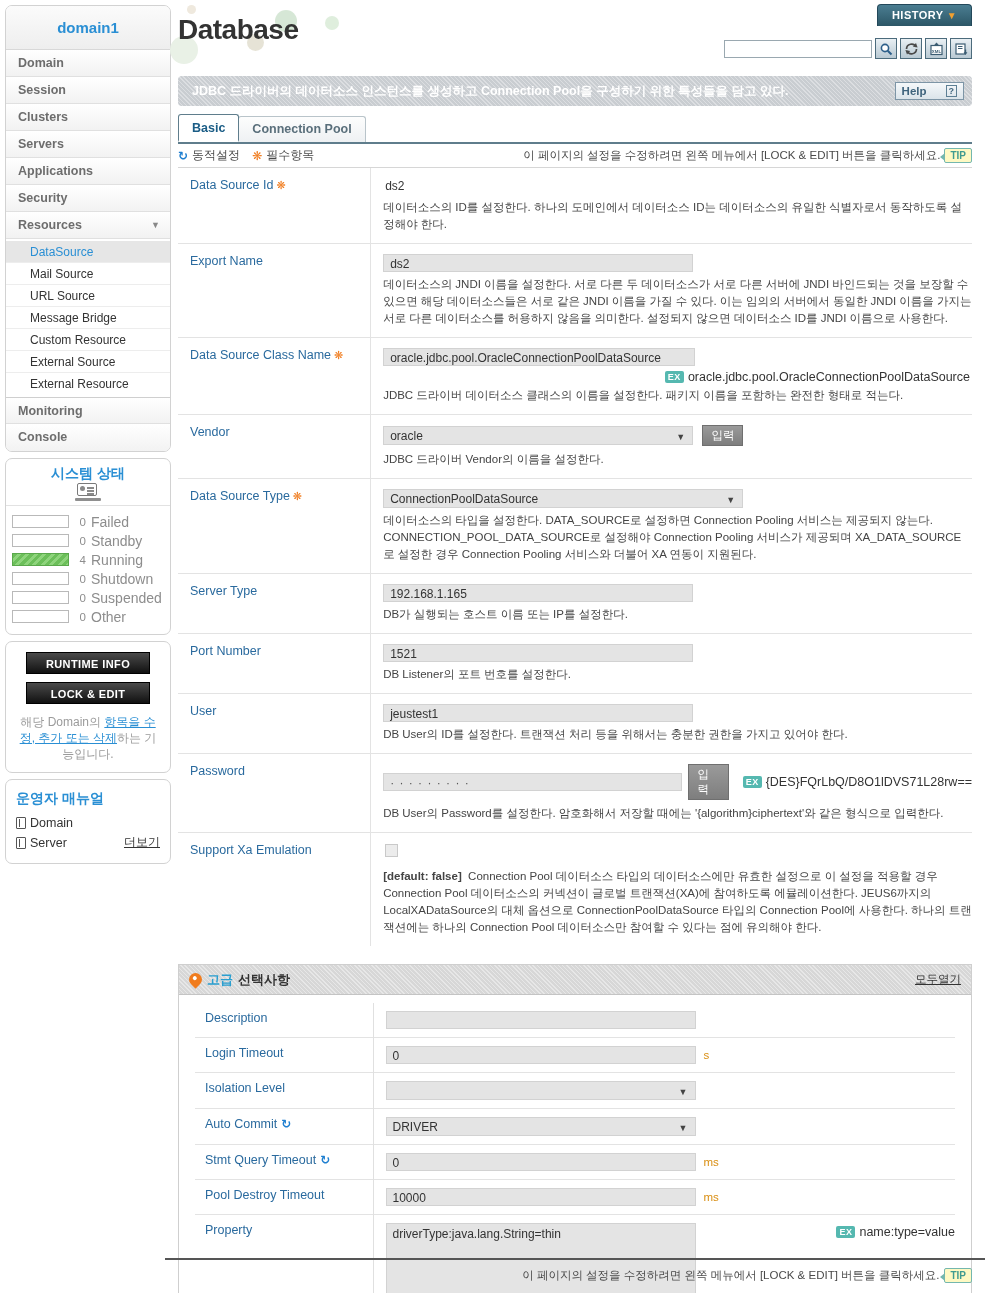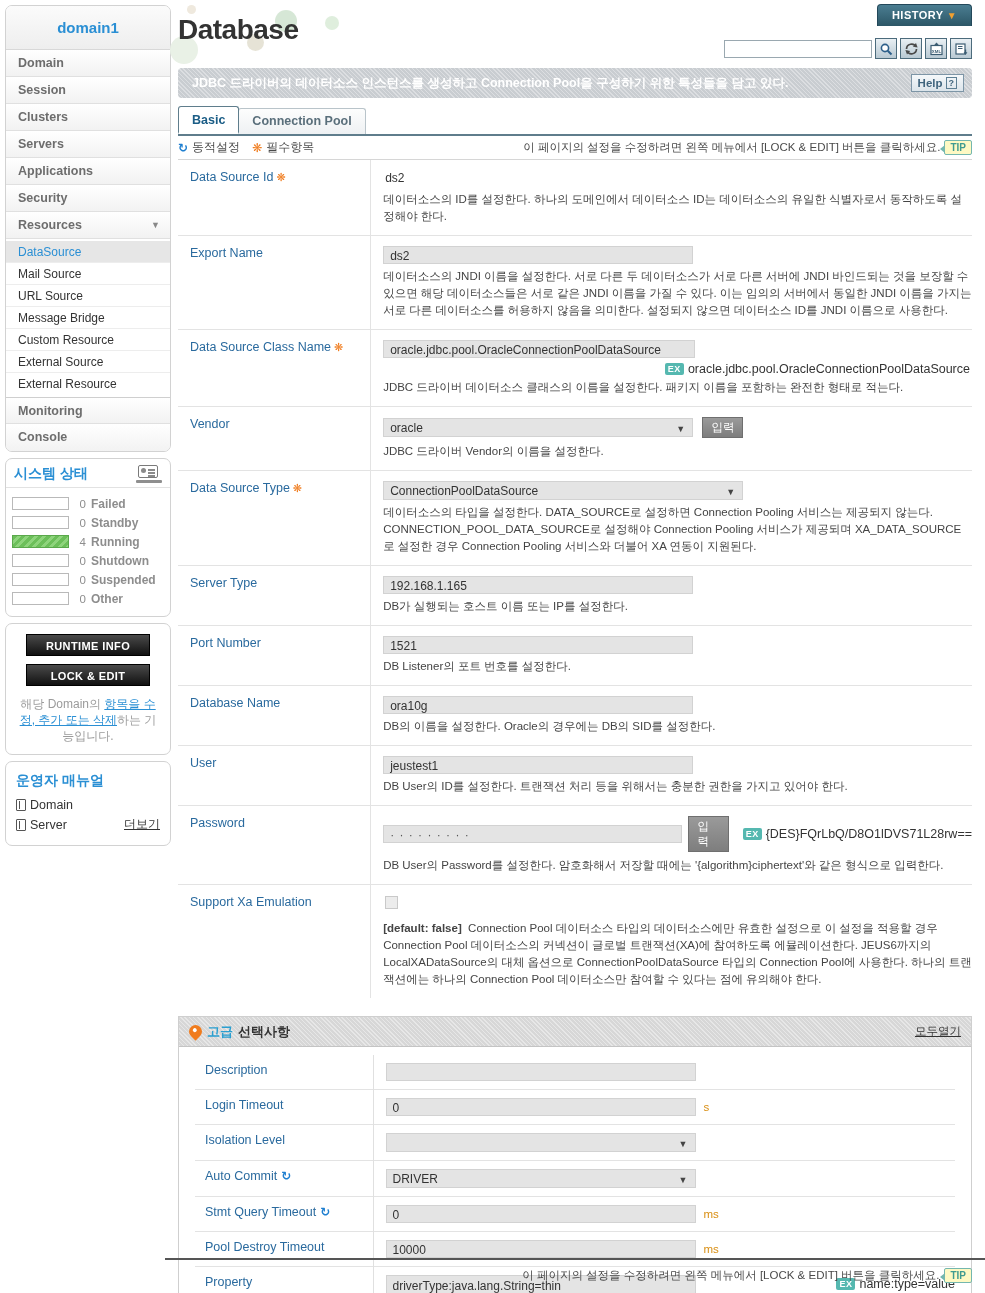--- a/index.html
+++ b/index.html
@@ -40,30 +40,31 @@
     position: relative;
     cursor: pointer;
   }
   .nav-item.last { border-bottom: none; }
   .nav-item .chev {
     position: absolute; right: 10px; top: 0; font-size: 9px; color:#888;
   }
   .subnav { background: #fff; padding: 2px 0 2px 0; }
   .sub-item {
     height: 22px; line-height: 22px;
-    padding-left: 12px; font-size: 12px; color: #333;
+    padding-left: 24px; font-size: 12px; color: #333;
     border-bottom: 1px solid #ededed; cursor: pointer;
   }
   .sub-item.active { background: #e6e6e6; color: #2a8fd4; }
   .sub-item.last { border-bottom: none; }
 
   .sysstat-head {
     padding: 6px 8px 4px 8px;
     display: flex; align-items: center; justify-content: space-between;
     border-bottom: 1px solid #e2e2e2;
+    flex-direction: column;
   }
   .sysstat-title { color:#2a8fd4; font-weight: bold; font-size: 14px; }
   .laptop-icon { width: 26px; height: 18px; position: relative; }
   .laptop-icon .scr {
     position:absolute; left:2px; top:0; width:20px; height:13px;
     border:1.5px solid #7a7a7a; border-radius:2px; background:#fff;
   }
   .laptop-icon .base {
     position:absolute; left:0; bottom:0; width:26px; height:3px;
     background:#8f8f8f; border-radius:1px;
@@ -78,21 +79,21 @@
   .stat-rows { padding: 6px 6px 8px 6px; }
   .stat-row { display:flex; align-items:center; height:19px; }
   .stat-bar {
     width: 57px; height: 13px; border: 1px solid #b9b9b9; background:#fff;
   }
   .stat-bar.filled {
     background: repeating-linear-gradient(135deg,#6cbf5a 0 3px,#8ed47c 3px 6px);
     border-color:#5aa84b;
   }
   .stat-num { width: 22px; text-align:right; color:#8d8d8d; font-size:11.5px; padding-right:5px; }
-  .stat-lbl { color:#8d8d8d; font-size:12px;font-weight:bold; }
+  .stat-lbl { color:#8d8d8d; font-size:14px; }
 
   .btn-dark {
     display:block; width:124px; margin: 0 auto 8px auto;
     height: 22px; line-height: 22px; text-align:center;
     background: linear-gradient(#4a4a4a, #111);
     color:#fff; font-size:11px; font-weight:bold; letter-spacing:.4px;
     border: 1px solid #000; cursor:pointer;
   }
   .lock-note {
     text-align:center; color:#9b9b9b; font-size:12px; line-height:16px;
@@ -110,21 +111,21 @@
     display:inline-block; width:10px; height:12px; border:1.3px solid #555;
     position:relative; border-radius:1px;
   }
   .bk-icon::after {
     content:""; position:absolute; left:2px; top:1px; width:1.3px; height:8px; background:#555;
   }
   .manual-more { color:#333; text-decoration: underline; font-size:12px; }
 
   
   .main { position:absolute; left: 165px; top: 0; width: 820px; }
-  .title-zone { position:relative; height: 68px; }
+  .title-zone { position:relative; height: 76px; }
   .big-title {
     position:absolute; left:13px; top:14px;
     font-size: 28px; font-weight: bold; color: #333;
     letter-spacing: -0.5px;
   }
   .blob { position:absolute; border-radius:50%; }
   .b1 { left: 110px; top: 10px; width: 22px; height: 22px; background:#cfe3cf; opacity:.85;}
   .b2 { left: 82px; top: 34px; width: 17px; height: 17px; background:#e3e0d2; opacity:.9;}
   .b3 { left: 160px; top: 16px; width: 14px; height: 14px; background:#dcecd9; opacity:.9;}
   .b4 { left: 22px; top: 5px; width: 9px; height: 9px; background:#efe9de; }
@@ -164,21 +165,21 @@
     background-image: repeating-linear-gradient(45deg, rgba(255,255,255,.35) 0 1px, transparent 1px 3px);
     border-radius: 4px;
     display:flex; align-items:center; justify-content: space-between;
     padding: 0 8px 0 14px;
   }
   .banner-text { color:#fff; font-size: 12.5px; font-weight: bold; }
   .help-btn {
     background: linear-gradient(#f5f8fa,#dbe4ea);
     border: 1px solid #7d95a6;
     color:#3f647d; font-size:11.5px; font-weight:bold;
-    padding: 2px 6px; display:flex; align-items:center; gap:3px; cursor:pointer;
+    padding: 2px 6px; display:flex; align-items:center; gap:19px; cursor:pointer;
   }
   .help-q {
     display:inline-block; border:1px solid #5d7f94; font-size:9px; line-height:10px;
     padding: 0 2px; color:#3f647d;
   }
 
   
   .tabs { margin: 10px 13px 0 13px; display:flex; align-items:flex-end; border-bottom: 2px solid #5f7d8c; height: 28px;}
   .tab {
     height: 26px; line-height: 24px; padding: 0 13px;
@@ -573,29 +574,20 @@
       <tr>
         <td class="lbl-cell">
           <span class="flabel">Port Number</span>
         </td>
         <td class="val-cell">
           <span class="ro-input w-310">1521</span>
           <div class="desc">DB Listener의 포트 번호를 설정한다.</div>
         </td>
       </tr>
 
-      <tr>
-        <td class="lbl-cell">
-          <span class="flabel">Database Name</span>
-        </td>
-        <td class="val-cell">
-          <span class="ro-input w-310">ora10g</span>
-          <div class="desc">DB의 이름을 설정한다. Oracle의 경우에는 DB의 SID를 설정한다.</div>
-        </td>
-      </tr>
 
       <tr>
         <td class="lbl-cell">
           <span class="flabel">User</span>
         </td>
         <td class="val-cell">
           <span class="ro-input w-310">jeustest1</span>
           <div class="desc">DB User의 ID를 설정한다. 트랜잭션 처리 등을 위해서는 충분한 권한을 가지고 있어야 한다.</div>
         </td>
       </tr>

